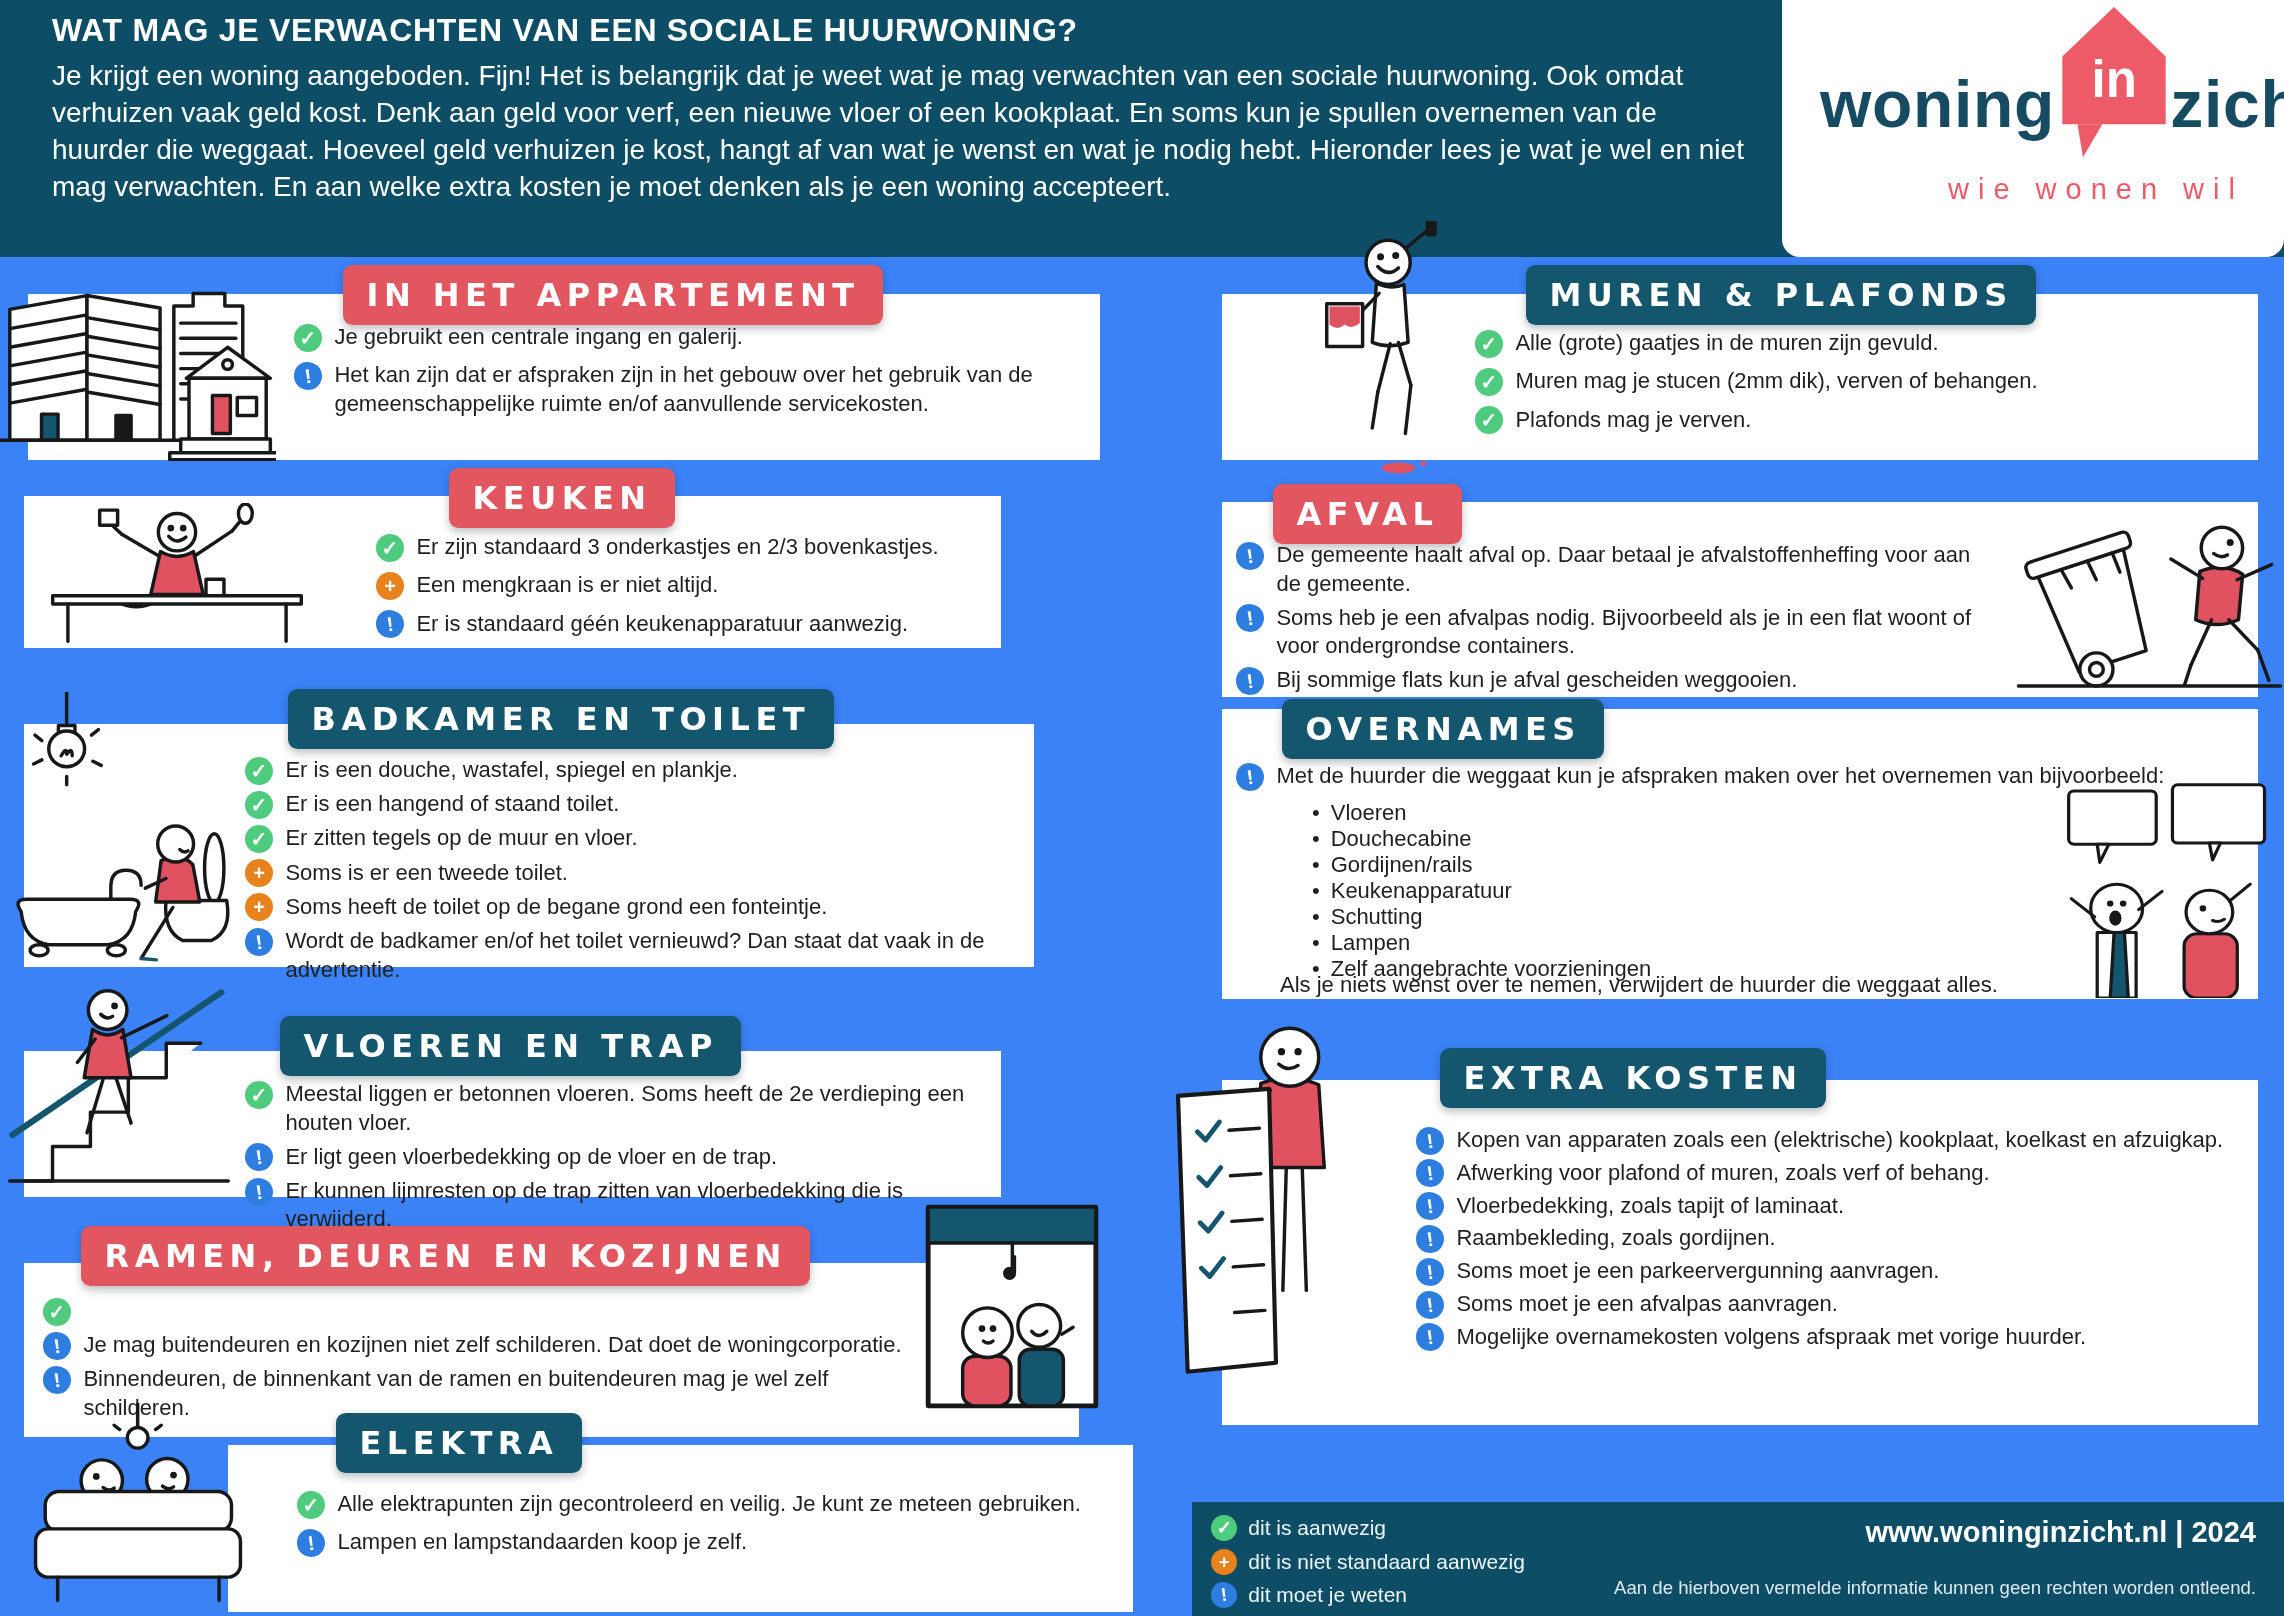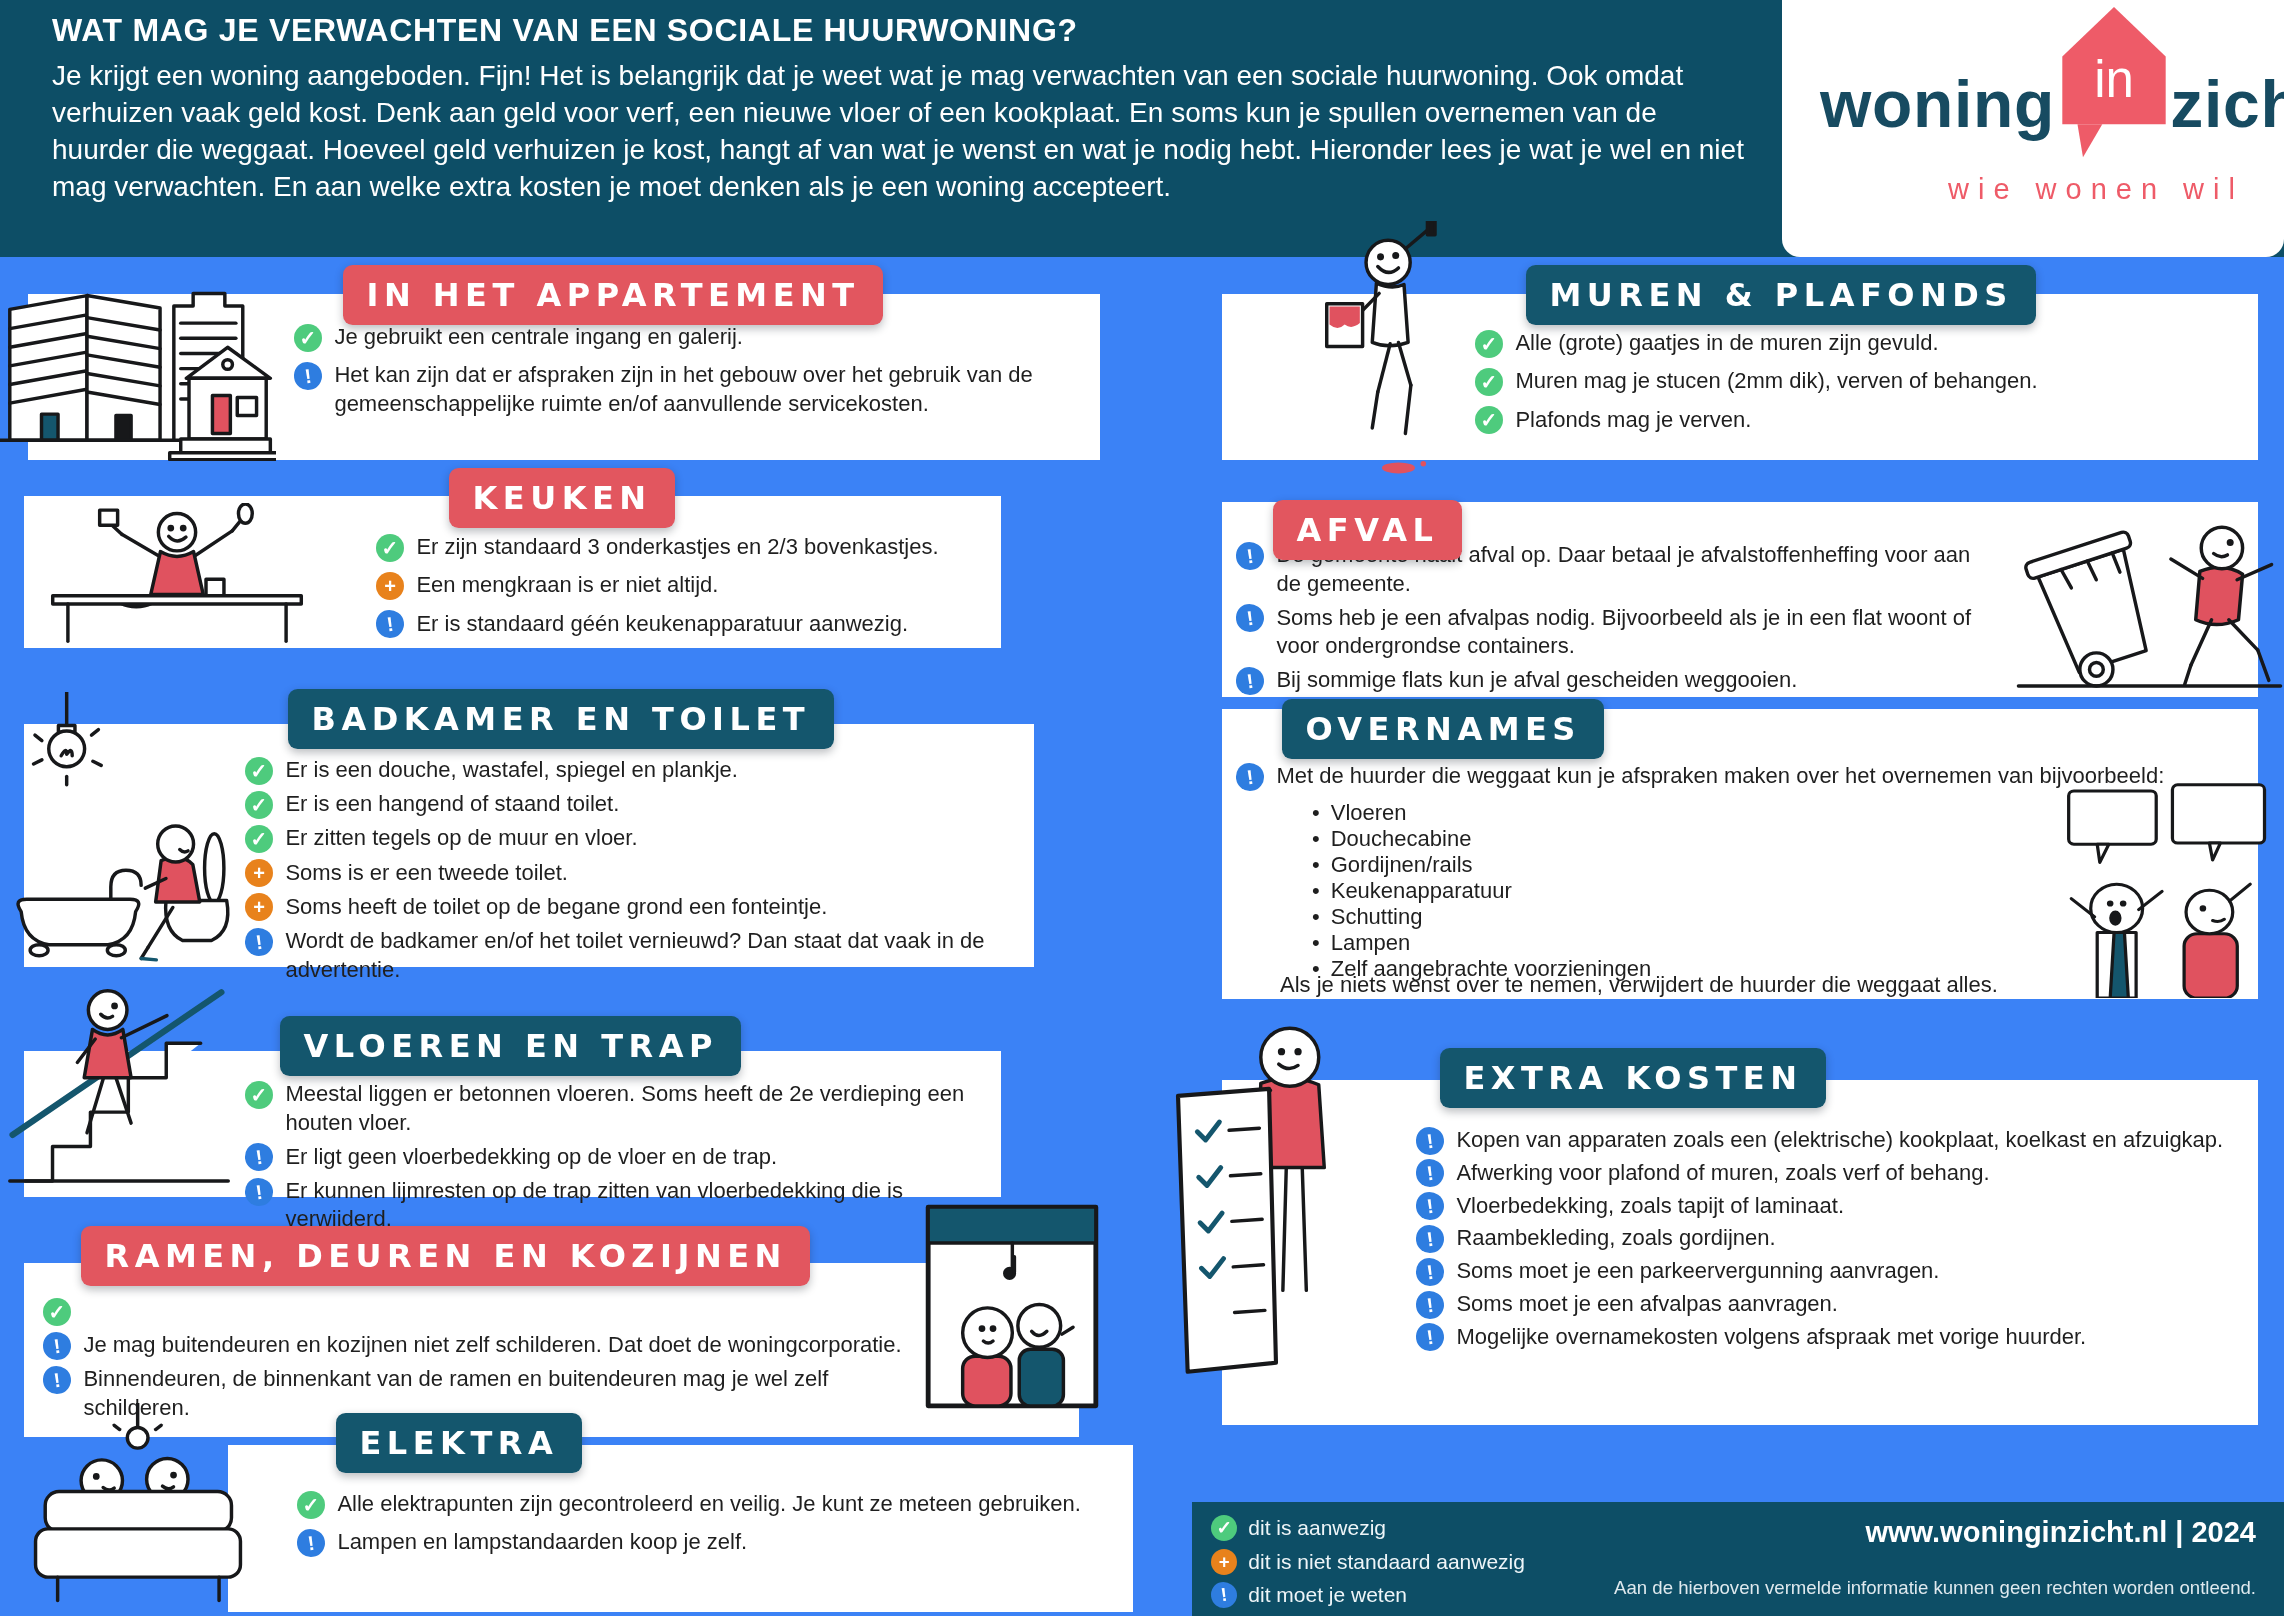--- a/index.html
+++ b/index.html
@@ -6,21 +6,21 @@
   .canvas{position:relative;width:2284px;height:1616px;background:#3b82f6;overflow:hidden;
           font-family:"Liberation Sans",sans-serif;color:#1f1f1f;}
   
   .header{position:absolute;left:0;top:0;width:2284px;height:257px;background:#0d4e66;}
   .header h1{position:absolute;left:52px;top:12.4px;margin:0;color:#fff;font-size:32px;font-weight:bold;letter-spacing:0.7px;}
   .header p{position:absolute;left:52px;top:58px;margin:0;color:#fff;font-size:28px;line-height:1.32;width:1692px;}
   .logo-card{position:absolute;left:1782px;top:0;width:502px;height:257px;background:#fff;border-radius:0 0 18px 18px;}
   .logo-row{position:absolute;left:38px;top:48px;display:flex;align-items:center;}
   .logo-word{font-size:66px;font-weight:bold;color:#174b61;letter-spacing:0.7px;}
   .logo-house{position:relative;width:104px;height:153px;margin:-41px 4.1px 0 7px;flex:0 0 104px;}
-  .logo-in{position:absolute;left:0;top:43px;width:104px;text-align:center;color:#fff;font-size:51px;font-weight:normal;}
+  .logo-in{position:absolute;left:0;top:43px;width:104px;text-align:center;color:#fff;font-size:51px;font-weight:bold;}
   .logo-tagline{position:absolute;left:166px;top:173px;color:#ee5b68;font-size:29px;letter-spacing:9px;white-space:nowrap;}
   
   .panel{position:absolute;background:#fff;}
   .badge{position:absolute;color:#fff;font-weight:bold;font-size:32px;letter-spacing:5.5px;
          padding:11px 23.5px;border-radius:9.7px;white-space:nowrap;z-index:6;
          box-shadow:0 3.5px 8.3px rgba(20,30,40,.28);font-family:"DejaVu Sans",sans-serif;}
   .badge.red{background:#e2565f;}
   .badge.teal{background:#14566d;}
   
   .items{position:absolute;z-index:5;}
@@ -189,21 +189,21 @@
       <span class="ic check">✓</span>
       <p>Muren mag je stucen (2mm dik), verven of behangen.</p>
     </div>
     <div class="row">
       <span class="ic check">✓</span>
       <p>Plafonds mag je verven.</p>
     </div>
   </div>
 
   <section class="panel" style="left:1222px;top:502px;width:1036px;height:195px"></section>
-  <div class="badge red" style="left:1273px;top:500px">AFVAL</div>
+  <div class="badge red" style="left:1273px;top:484px">AFVAL</div>
   <div class="items snug" style="left:1236px;top:541px;width:760px">
     <div class="row">
       <span class="ic info">!</span>
       <p>De gemeente haalt afval op. Daar betaal je afvalstoffenheffing voor aan de gemeente.</p>
     </div>
     <div class="row">
       <span class="ic info">!</span>
       <p>Soms heb je een afvalpas nodig. Bijvoorbeeld als je in een flat woont of voor ondergrondse containers.</p>
     </div>
     <div class="row">

